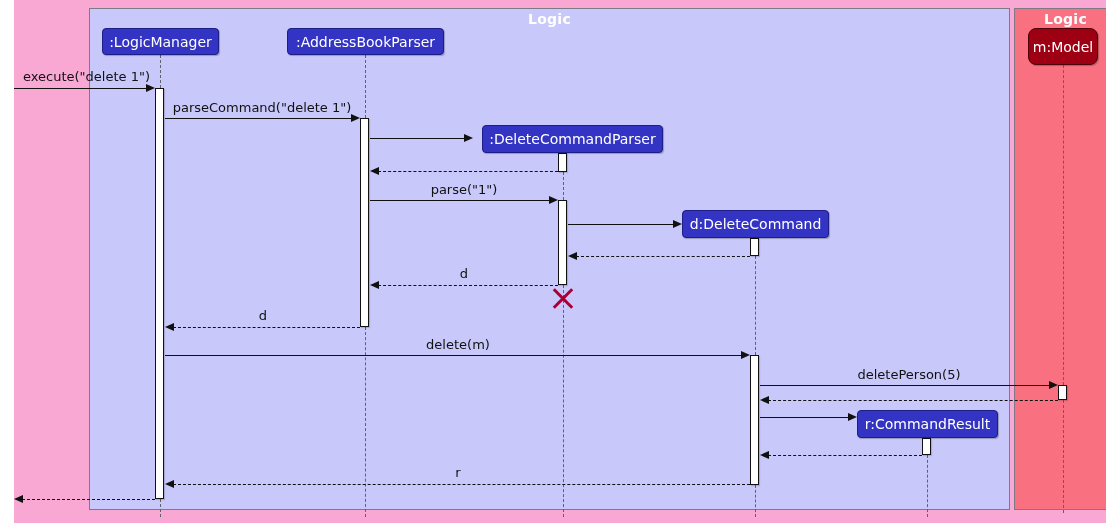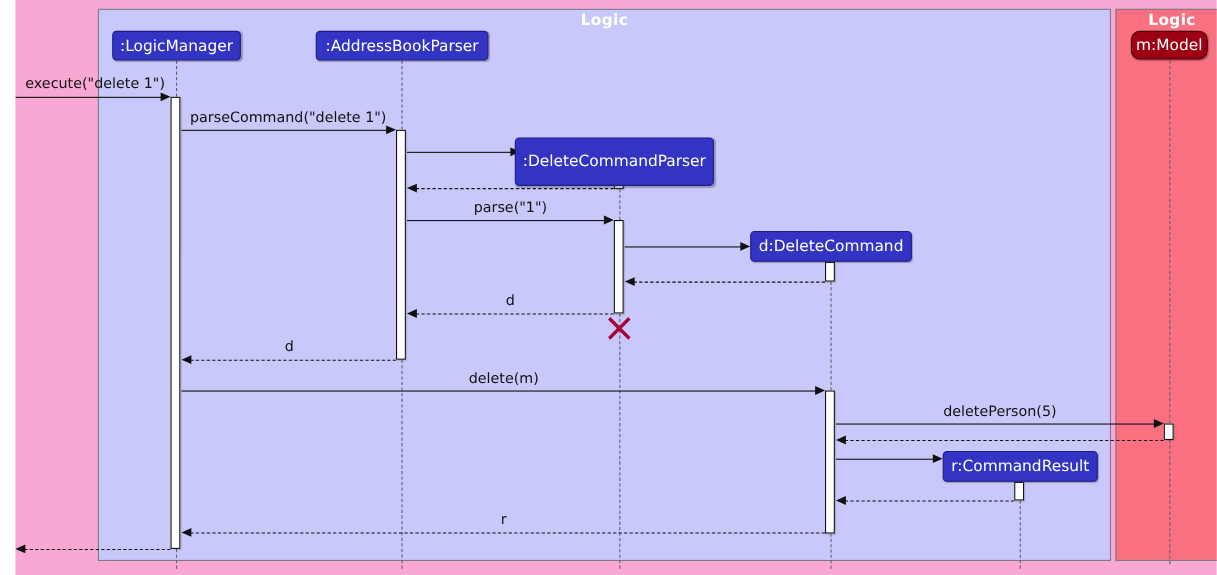--- a/index.html
+++ b/index.html
@@ -129,24 +129,24 @@
   <div class="activation" style="left:1044px;top:385px;height:15px;"></div>
   <div class="activation" style="left:908px;top:438px;height:17px;"></div>
 
   <div class="destroy-x" style="left:537px;top:286px;">
     <div class="bar a"></div>
       <div class="bar b"></div>
   </div>
 
   <div class="participant" style="left:273px;top:28px;width:157px;height:27px;">:AddressBookParser</div>
   <div class="participant" style="left:88px;top:28px;width:117px;height:27px;">:LogicManager</div>
-  <div class="participant" style="left:454px;top:125px;width:181px;height:44px;">:DeleteCommandParser</div>
+  <div class="participant" style="left:468px;top:125px;width:181px;height:28px;">:DeleteCommandParser</div>
   <div class="participant" style="left:668px;top:210px;width:147px;height:28px;">d:DeleteCommand</div>
   <div class="participant" style="left:843px;top:410px;width:141px;height:28px;">r:CommandResult</div>
-  <div class="participant model-obj" style="left:1014px;top:28px;width:70px;height:26px;">m:Model</div>
+  <div class="participant model-obj" style="left:1014px;top:28px;width:70px;height:37px;">m:Model</div>
 
   <div class="msg-label left-anchored" style="left:9px;top:69px;">execute("delete 1")</div>
   <div class="msg-label" style="left:248px;top:100px;">parseCommand("delete 1")</div>
   <div class="msg-label" style="left:450px;top:182px;">parse("1")</div>
   <div class="msg-label" style="left:450px;top:266px;">d</div>
   <div class="msg-label" style="left:249px;top:308px;">d</div>
   <div class="msg-label" style="left:444px;top:337px;">delete(m)</div>
   <div class="msg-label" style="left:895px;top:367px;">deletePerson(5)</div>
   <div class="msg-label" style="left:444px;top:465px;">r</div>
 

